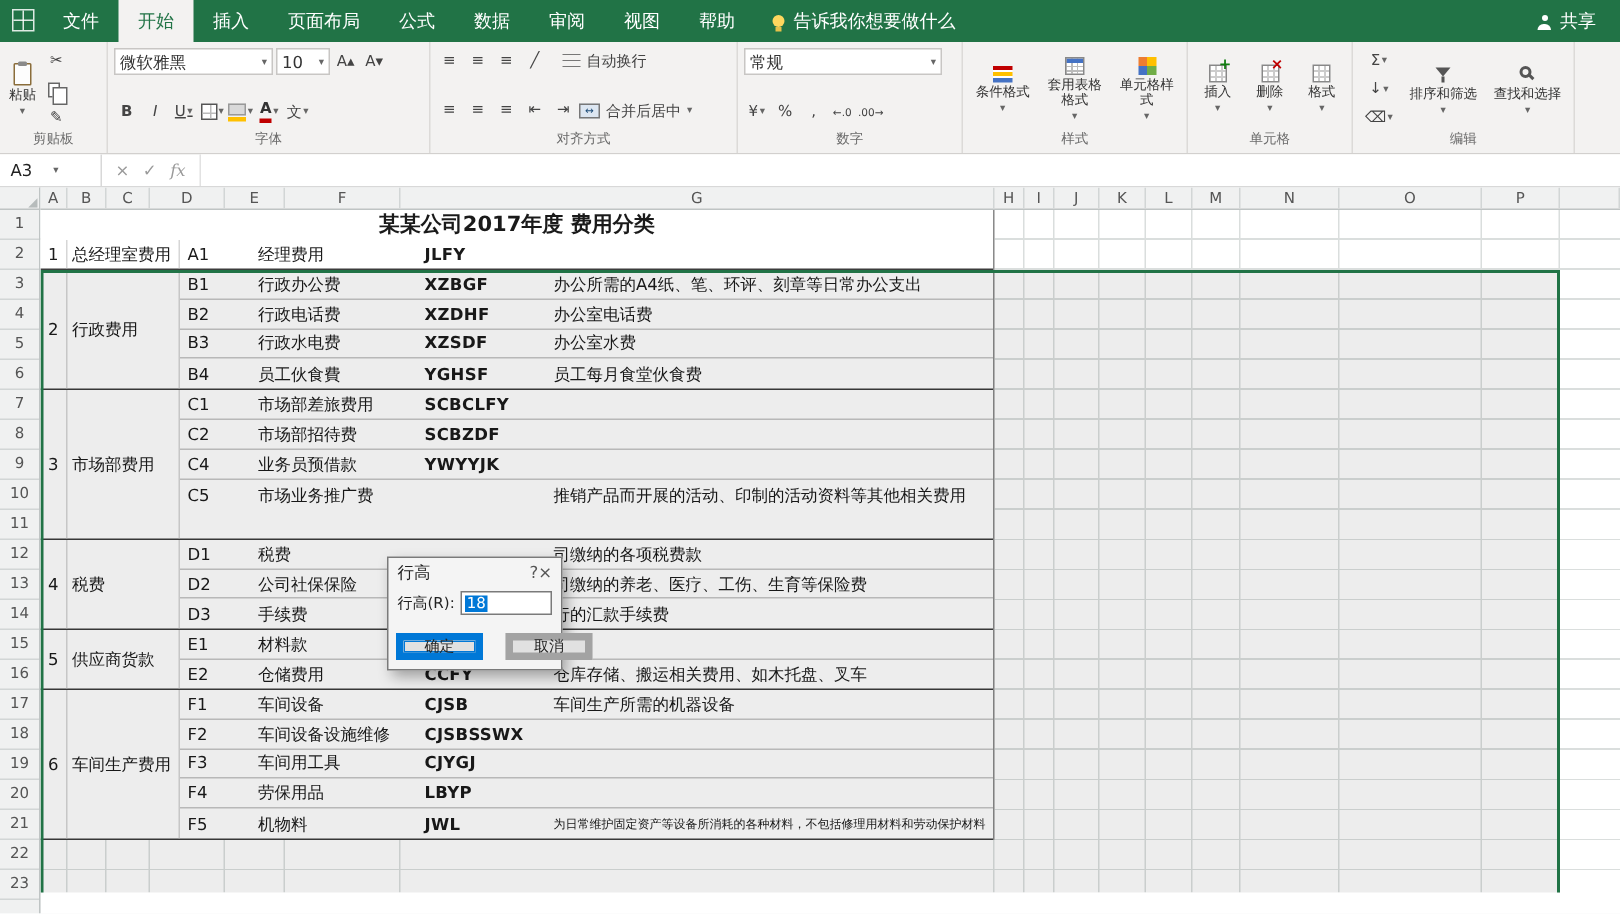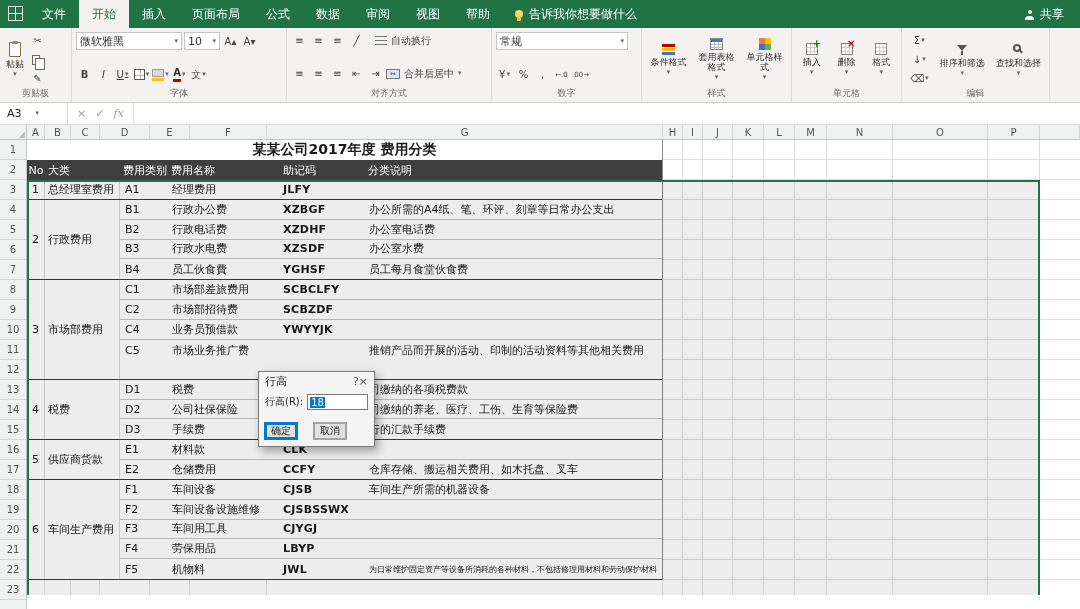--- a/index.html
+++ b/index.html
@@ -106,21 +106,21 @@
 
 .dialog{position:absolute;left:231px;top:231px;width:117px;height:76px;background:#f4f4f4;border:1px solid #7a7a7a;box-shadow:3px 4px 9px rgba(0,0,0,.35);z-index:3;font-size:11px;color:#222}
 .dlg-title{height:18px;display:flex;align-items:center;padding:0 6px;gap:0}
 .dlg-title-text{flex:1}
 .dlg-help,.dlg-close{color:#555;cursor:default}
 .dlg-row{display:flex;align-items:center;padding:4px 6px 0;gap:4px}
 .dlg-label{font-size:10px;white-space:nowrap}
 .dlg-input{flex:1;height:16px;background:#fff;border:1px solid #7a7a7a;display:flex;align-items:center;padding:0 2px;font-size:10px}
 .seltext{background:#0078d7;color:#fff;padding:0 1px}
 .dlg-btns{position:absolute;left:5px;bottom:6px;display:flex;gap:15px}
-.dlg-btn{width:34px;height:18px;background:#e1e1e1;border:2px solid #a3a3a3;display:flex;align-items:center;justify-content:center;font-size:10px;cursor:default}
+.dlg-btn{width:58px;height:18px;background:#e1e1e1;border:5px solid #a3a3a3;display:flex;align-items:center;justify-content:center;font-size:10px;cursor:default}
 .dlg-btn.ok{border-color:#0078d7;box-shadow:inset 0 0 0 1px #0078d7}
 </style>
 </head>
 <body>
 
 <div id="app">
 
   <div class="titlebar">
     <span class="xlogo"></span>
     <div class="tabs">
@@ -432,28 +432,20 @@
       <div class="rowhead">19</div>
       <div class="rowhead">20</div>
       <div class="rowhead">21</div>
       <div class="rowhead">22</div>
       <div class="rowhead">23</div>
     </div>
 
   <div class="gridarea">
     <div class="table">
       <div class="titlerow">某某公司2017年度 费用分类</div>
-      <div class="hrow">
-          <div class="hcell" style="width: 18px;">No</div>
-          <div class="hcell" style="width: 75px;">大类</div>
-          <div class="hcell" style="width: 48px;">费用类别</div>
-          <div class="hcell" style="width: 112px;">费用名称</div>
-          <div class="hcell" style="width: 85px;">助记码</div>
-          <div class="hcell" style="width: 298px;">分类说明</div>
-        </div>
       <div>
           <div class="tgroup" style="height: 20px;">
             <div class="tc-no">1</div>
             <div class="tc-cat">总经理室费用</div>
             <div class="tg-rows">
               <div class="drow">
                 <div class="c-code">A1</div>
                 <div class="c-name">经理费用</div>
                 <div class="c-mn">JLFY</div>
                 <div class="c-desc"></div>

